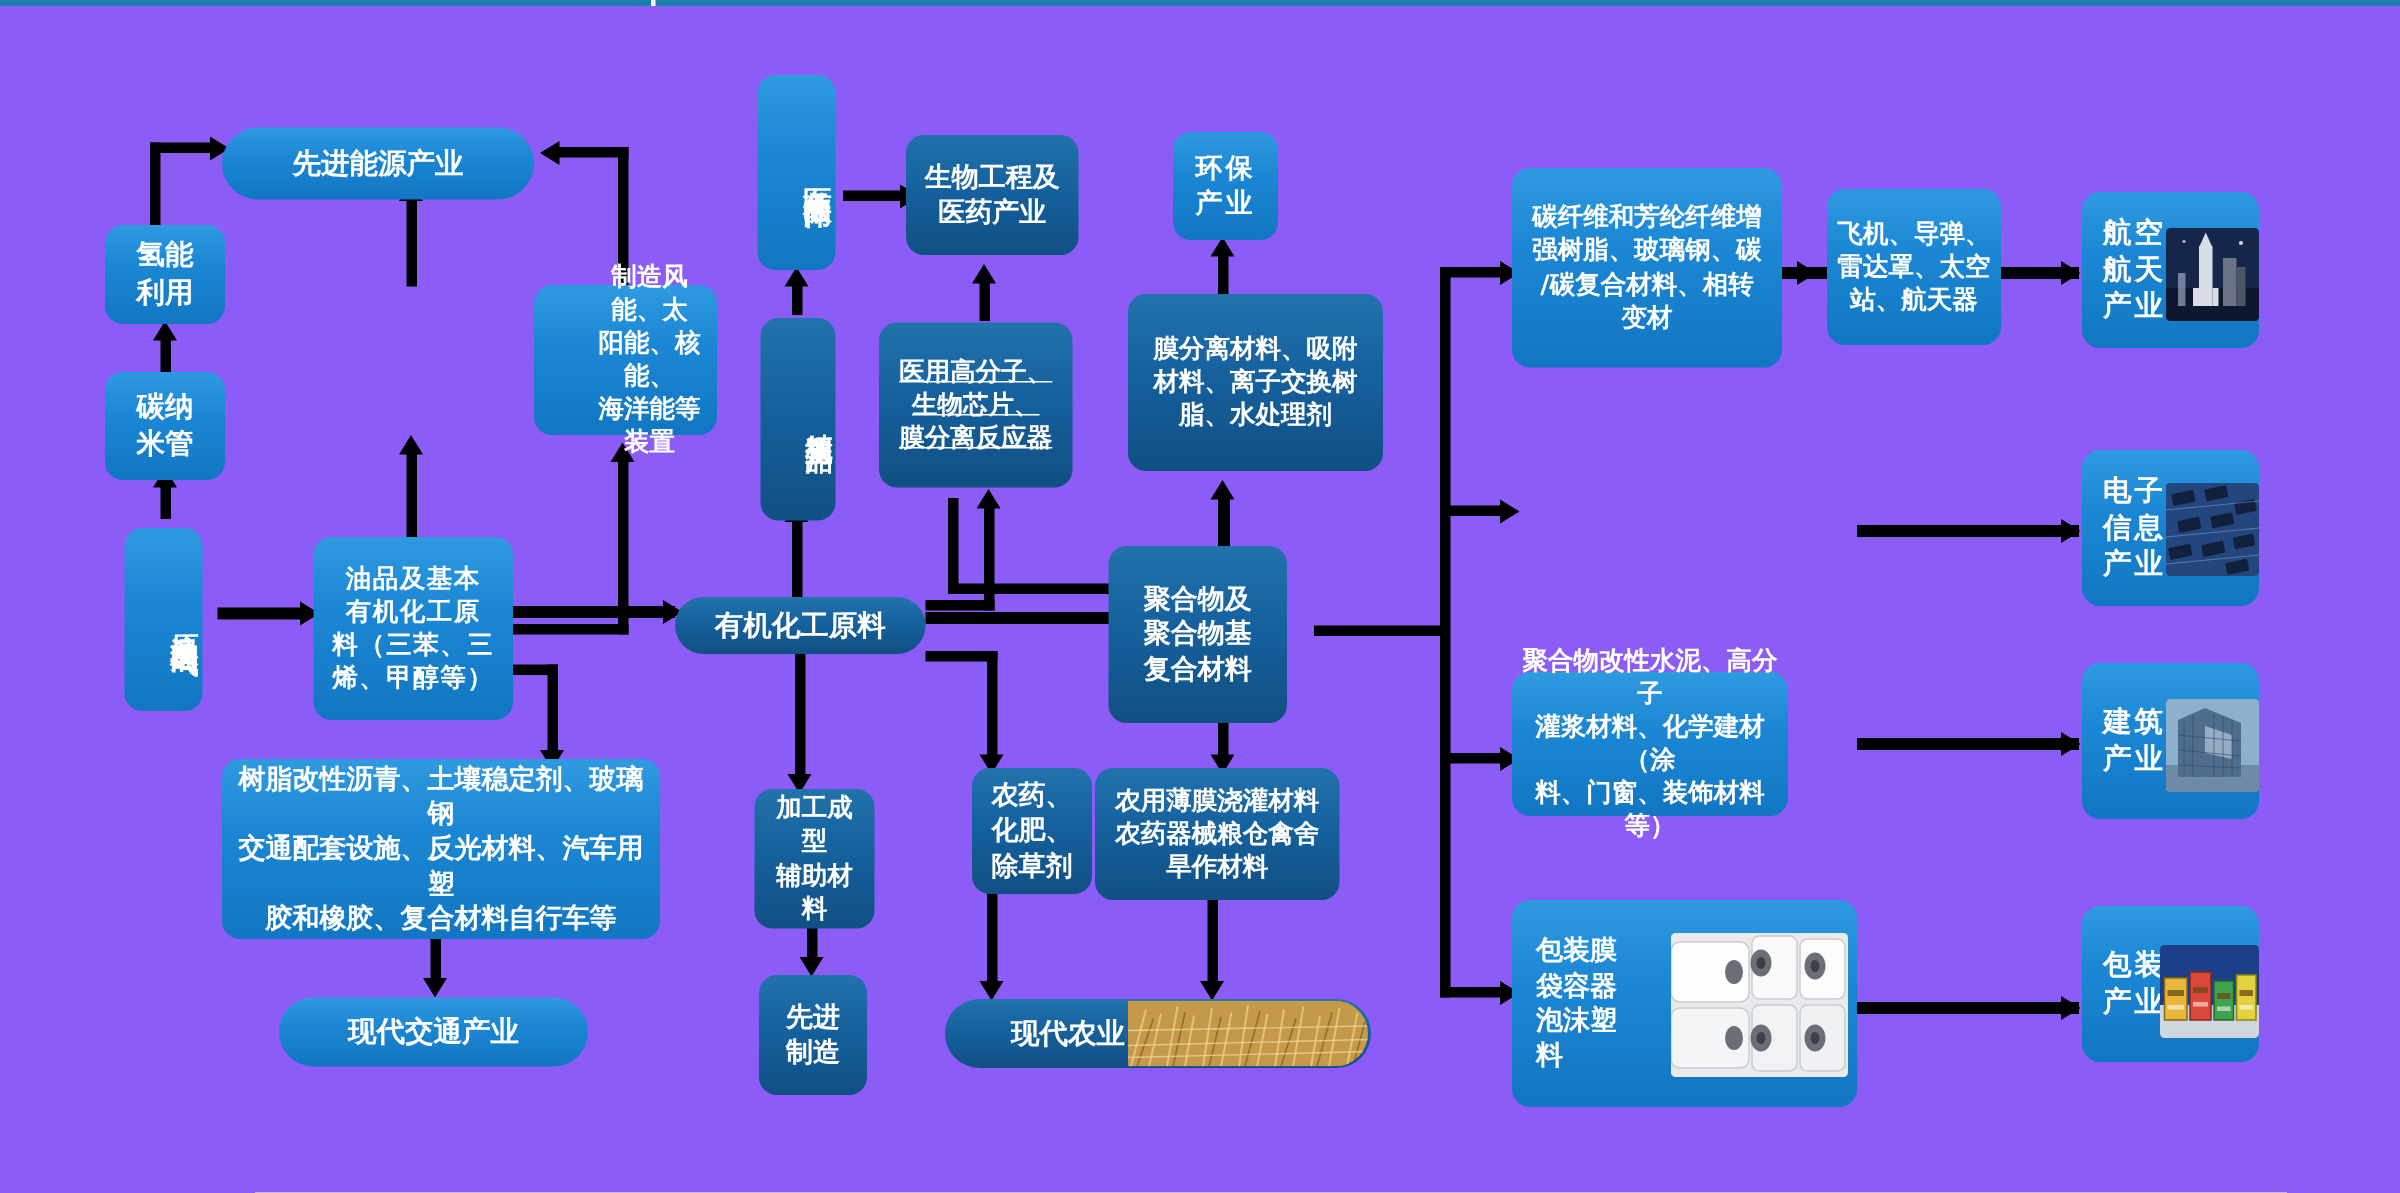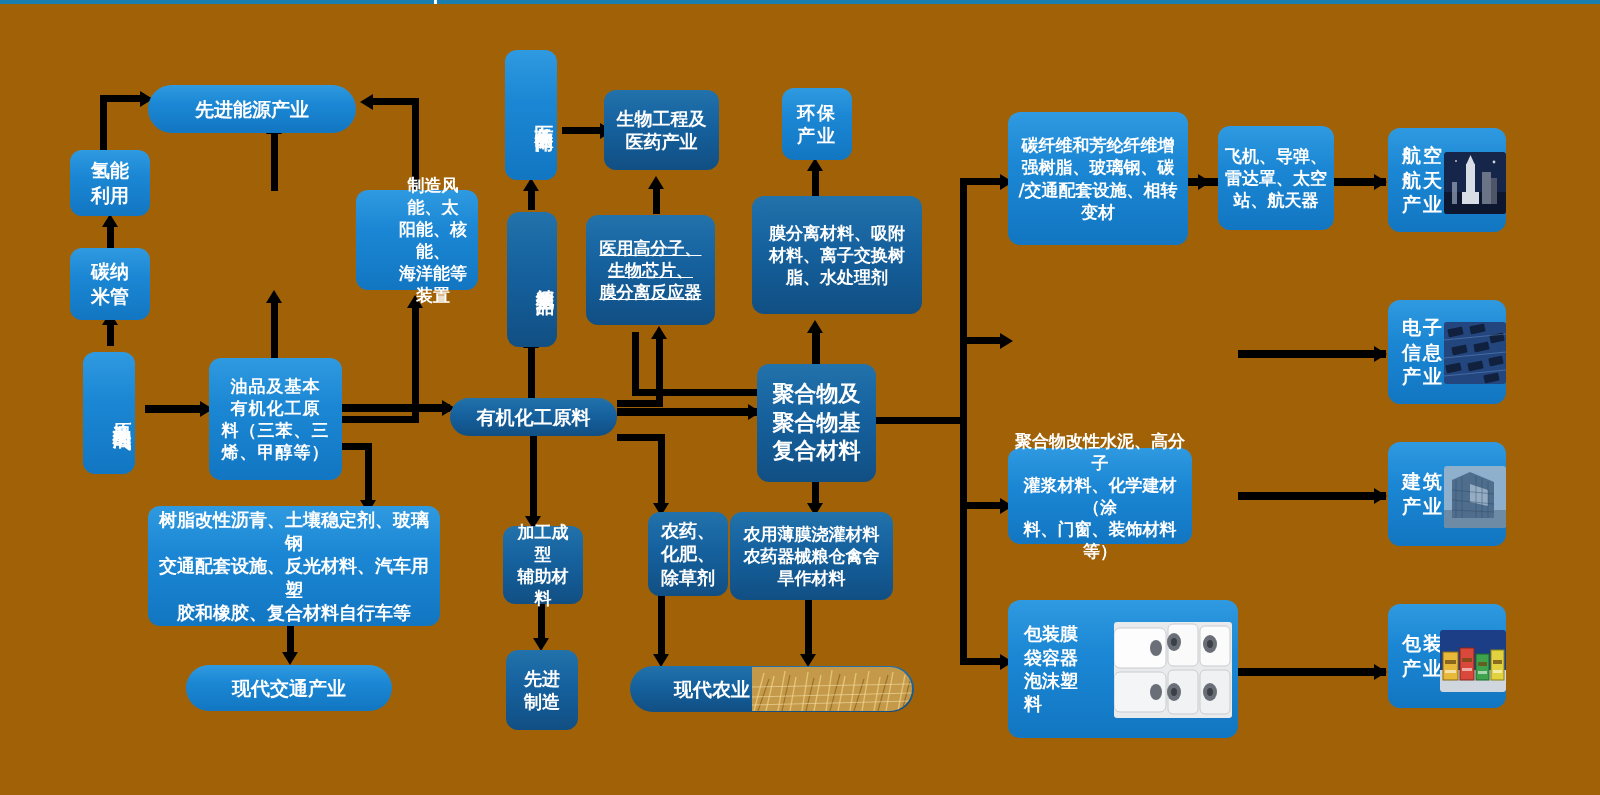--- a/index.html
+++ b/index.html
@@ -1,17 +1,17 @@
 <!DOCTYPE html>
 <html><head>
 <meta charset="utf-8">
 <style>
   html,body{margin:0;padding:0;background:#fbfcfd;}
   body{font-family:"DejaVu Sans","Liberation Sans",sans-serif;}
-  #stage{position:relative;width:1600px;height:795px;background:#a16207;overflow:hidden;}
+  #stage{position:relative;width:1600px;height:795px;background:#8b5cf6;overflow:hidden;}
   #topline{position:absolute;left:0;top:0;width:1600px;height:4px;background:#1a7fae;}
   #topline .nick{position:absolute;left:434px;top:0;width:3px;height:4px;background:#fbfcfd;}
 
   .node{position:absolute;box-sizing:border-box;display:flex;align-items:center;
         justify-content:center;color:#ffffff;font-weight:bold;line-height:1.30;
         text-align:center;border-radius:12px;z-index:5;}
   .node .txt{display:block;width:100%;padding:0 7px;box-sizing:border-box;white-space:pre-line;}
   .light{background:#1b87d4;}
   .dark{background:#15619e;}
   .light.grad{background:linear-gradient(180deg,#2f9ae0 0%,#1b87d4 40%,#1276c2 100%);}
@@ -212,37 +212,37 @@
   <div class="node dark grad" style="left:752px;top:196px;width:170px;height:118px;font-size:17px;">
     <span class="txt">膜分离材料、吸附
 材料、离子交换树
 脂、水处理剂</span>
     </div>
 
   <div class="node dark grad pill" style="left:450px;top:398px;width:167px;height:38px;font-size:19px;justify-content:center;">
     <span class="txt">有机化工原料</span>
     </div>
 
-  <div class="node dark grad" style="left:757px;top:364px;width:119px;height:118px;font-size:22px;">
+  <div class="node dark grad" style="left:739px;top:364px;width:119px;height:118px;font-size:18px;">
     <span class="txt">聚合物及
 聚合物基
 复合材料</span>
     </div>
 
   <div class="node light grad" style="left:148px;top:506px;width:292px;height:120px;font-size:18px;">
     <span class="txt">树脂改性沥青、土壤稳定剂、玻璃钢
 交通配套设施、反光材料、汽车用塑
 胶和橡胶、复合材料自行车等</span>
     </div>
 
   <div class="node light grad pill" style="left:186px;top:665px;width:206px;height:46px;font-size:19px;">
     <span class="txt">现代交通产业</span>
     </div>
 
-  <div class="node dark grad" style="left:503px;top:526px;width:80px;height:78px;font-size:17px;">
+  <div class="node dark grad" style="left:503px;top:526px;width:80px;height:93px;font-size:17px;">
     <span class="txt">加工成型
 辅助材料</span>
     </div>
 
   <div class="node dark grad" style="left:506px;top:650px;width:72px;height:80px;font-size:18px;">
     <span class="txt">先进
 制造</span>
     </div>
 
   <div class="node dark grad" style="left:648px;top:512px;width:80px;height:84px;font-size:18px;">
@@ -271,21 +271,21 @@
       </g>
       <g stroke="#f0dca4" stroke-width="0.9" opacity="0.7">
         <path d="M0 30 L160 26 M0 38 L160 34 M0 20 L160 17"></path>
       </g>
     </svg>
   </div>
 
   <div class="node light grad" style="left:1008px;top:112px;width:180px;height:133px;font-size:17px;">
     <span class="txt">碳纤维和芳纶纤维增
 强树脂、玻璃钢、碳
-/交通配套设施、相转
+/碳复合材料、相转
 变材</span>
     </div>
 
   <div class="node light grad" style="left:1218px;top:126px;width:116px;height:104px;font-size:17px;">
     <span class="txt">飞机、导弹、
 雷达罩、太空
 站、航天器</span>
     </div>
 
   <div class="node light grad lead" style="left:1388px;top:128px;width:118px;height:104px;font-size:19px;letter-spacing:2px;">

